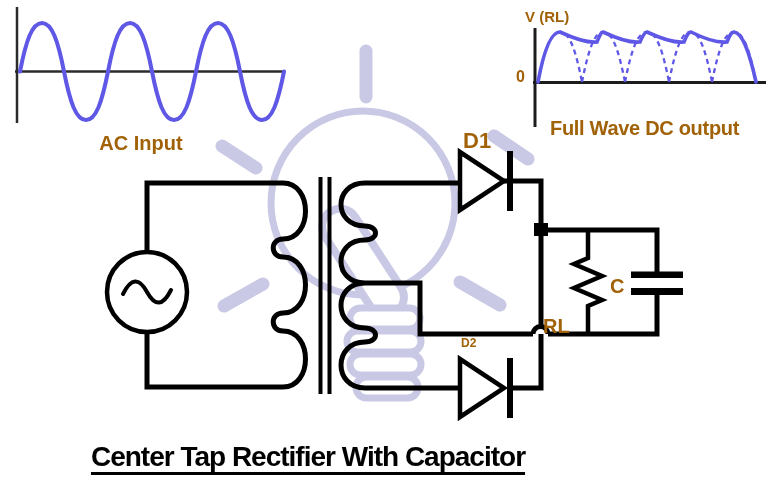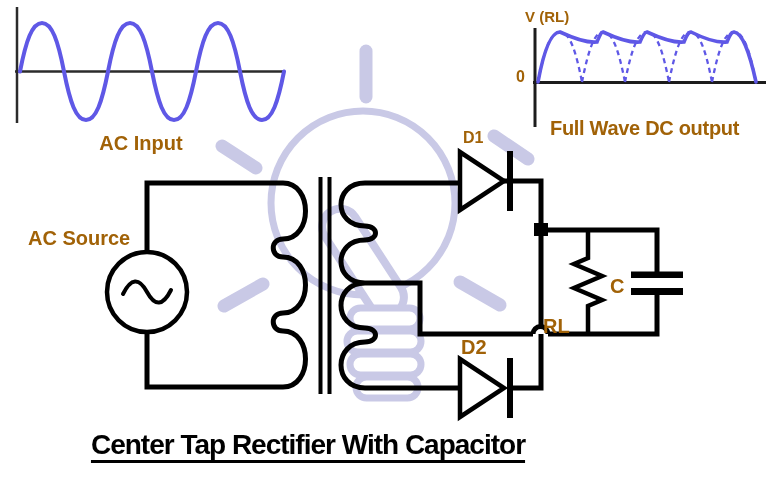--- a/index.html
+++ b/index.html
@@ -10,25 +10,25 @@
   #stage svg{position:absolute;left:0;top:0;}
   .lbl{
     position:absolute;color:#a16207;font-weight:bold;white-space:nowrap;
     font-family:"Liberation Sans","DejaVu Sans",sans-serif;line-height:1;
   }
   .lbl-ac-input{left:90px;top:133px;width:102px;text-align:center;font-size:20px;}
   .lbl-vrl{left:525px;top:9px;font-size:15px;}
   .lbl-zero{left:516px;top:69px;font-size:16px;}
   .lbl-fullwave{left:550px;top:118px;font-size:20px;letter-spacing:-0.3px;}
   .lbl-acsource{left:28px;top:228px;font-size:20px;}
-  .lbl-d1{left:463px;top:130px;font-size:16px;}
-  .lbl-d2{left:461px;top:337px;font-size:20px;}
+  .lbl-d1{left:463px;top:130px;font-size:22px;}
+  .lbl-d2{left:461px;top:337px;font-size:12px;}
   .lbl-rl{left:543px;top:276px;font-size:20px;margin-top:40px;}
   .lbl-c{left:610px;top:276px;font-size:20px;}
-  .title-wrap{position:absolute;left:0;top:429px;width:616px;text-align:center;}
+  .title-wrap{position:absolute;left:0;top:441px;width:616px;text-align:center;}
   .title-text{
     display:inline-block;color:#000;font-weight:bold;font-size:28px;letter-spacing:-1px;
     text-decoration:underline;text-decoration-thickness:3px;text-underline-offset:6px;
   }
 </style>
 </head>
 <body>
 
 <div id="stage">
 
@@ -121,21 +121,20 @@
         <rect x="631" y="271.5" width="52" height="6.5"></rect>
         <rect x="631" y="288" width="52" height="7"></rect>
       </g>
     </g>
   </svg>
 
   <div class="lbl lbl-ac-input">AC Input</div>
   <div class="lbl lbl-vrl">V (RL)</div>
   <div class="lbl lbl-zero">0</div>
   <div class="lbl lbl-fullwave">Full Wave DC output</div>
-  <div class="lbl lbl-acsource">AC Source</div>
   <div class="lbl lbl-d1">D1</div>
   <div class="lbl lbl-d2">D2</div>
   <div class="lbl lbl-rl">RL</div>
   <div class="lbl lbl-c">C</div>
 
   <div class="title-wrap">
     <span class="title-text">Center Tap Rectifier With Capacitor</span>
   </div>
 </div>
 

